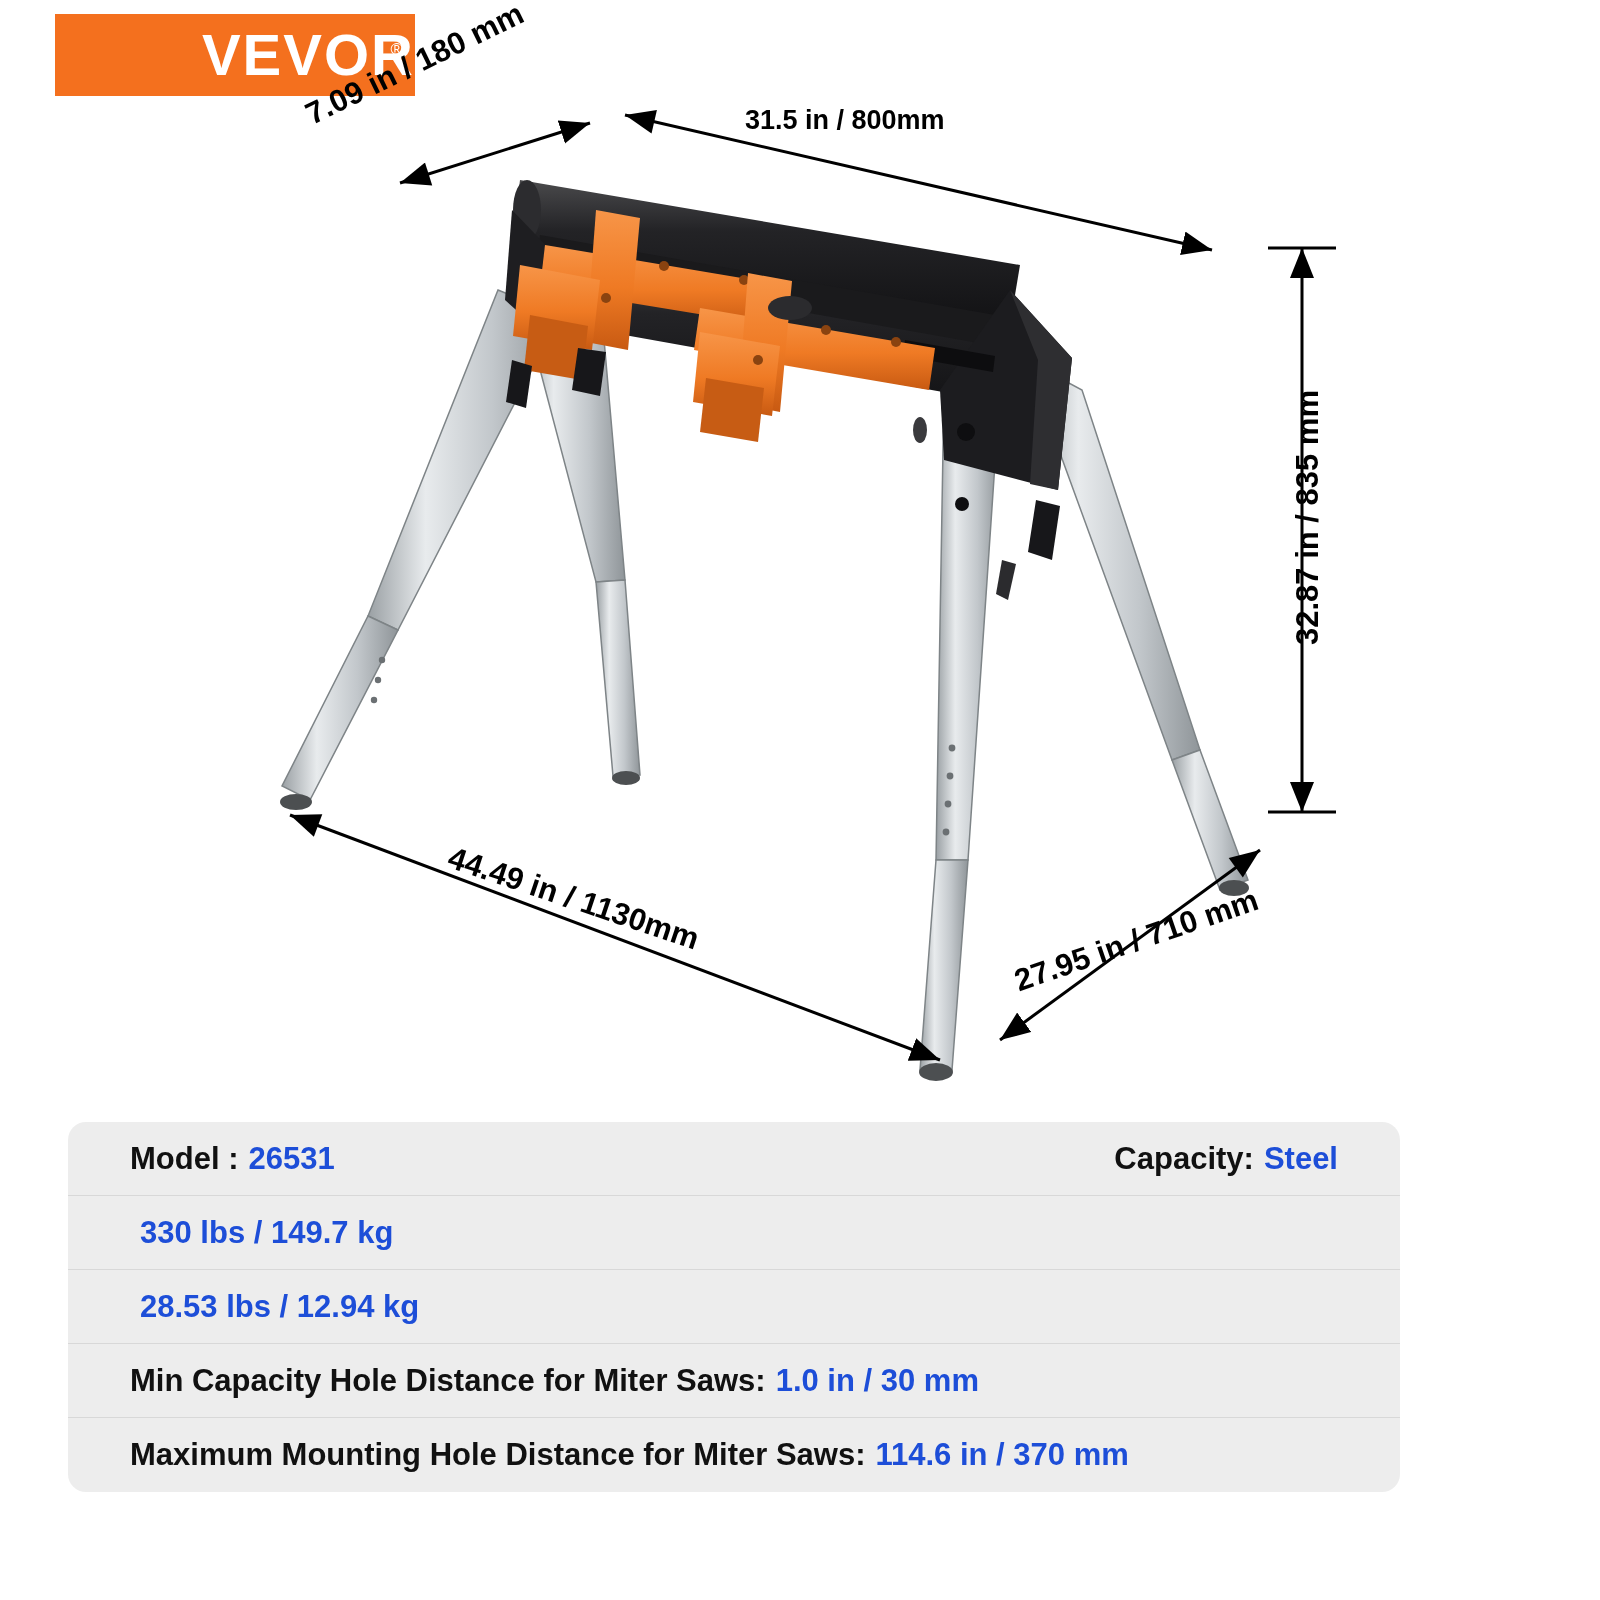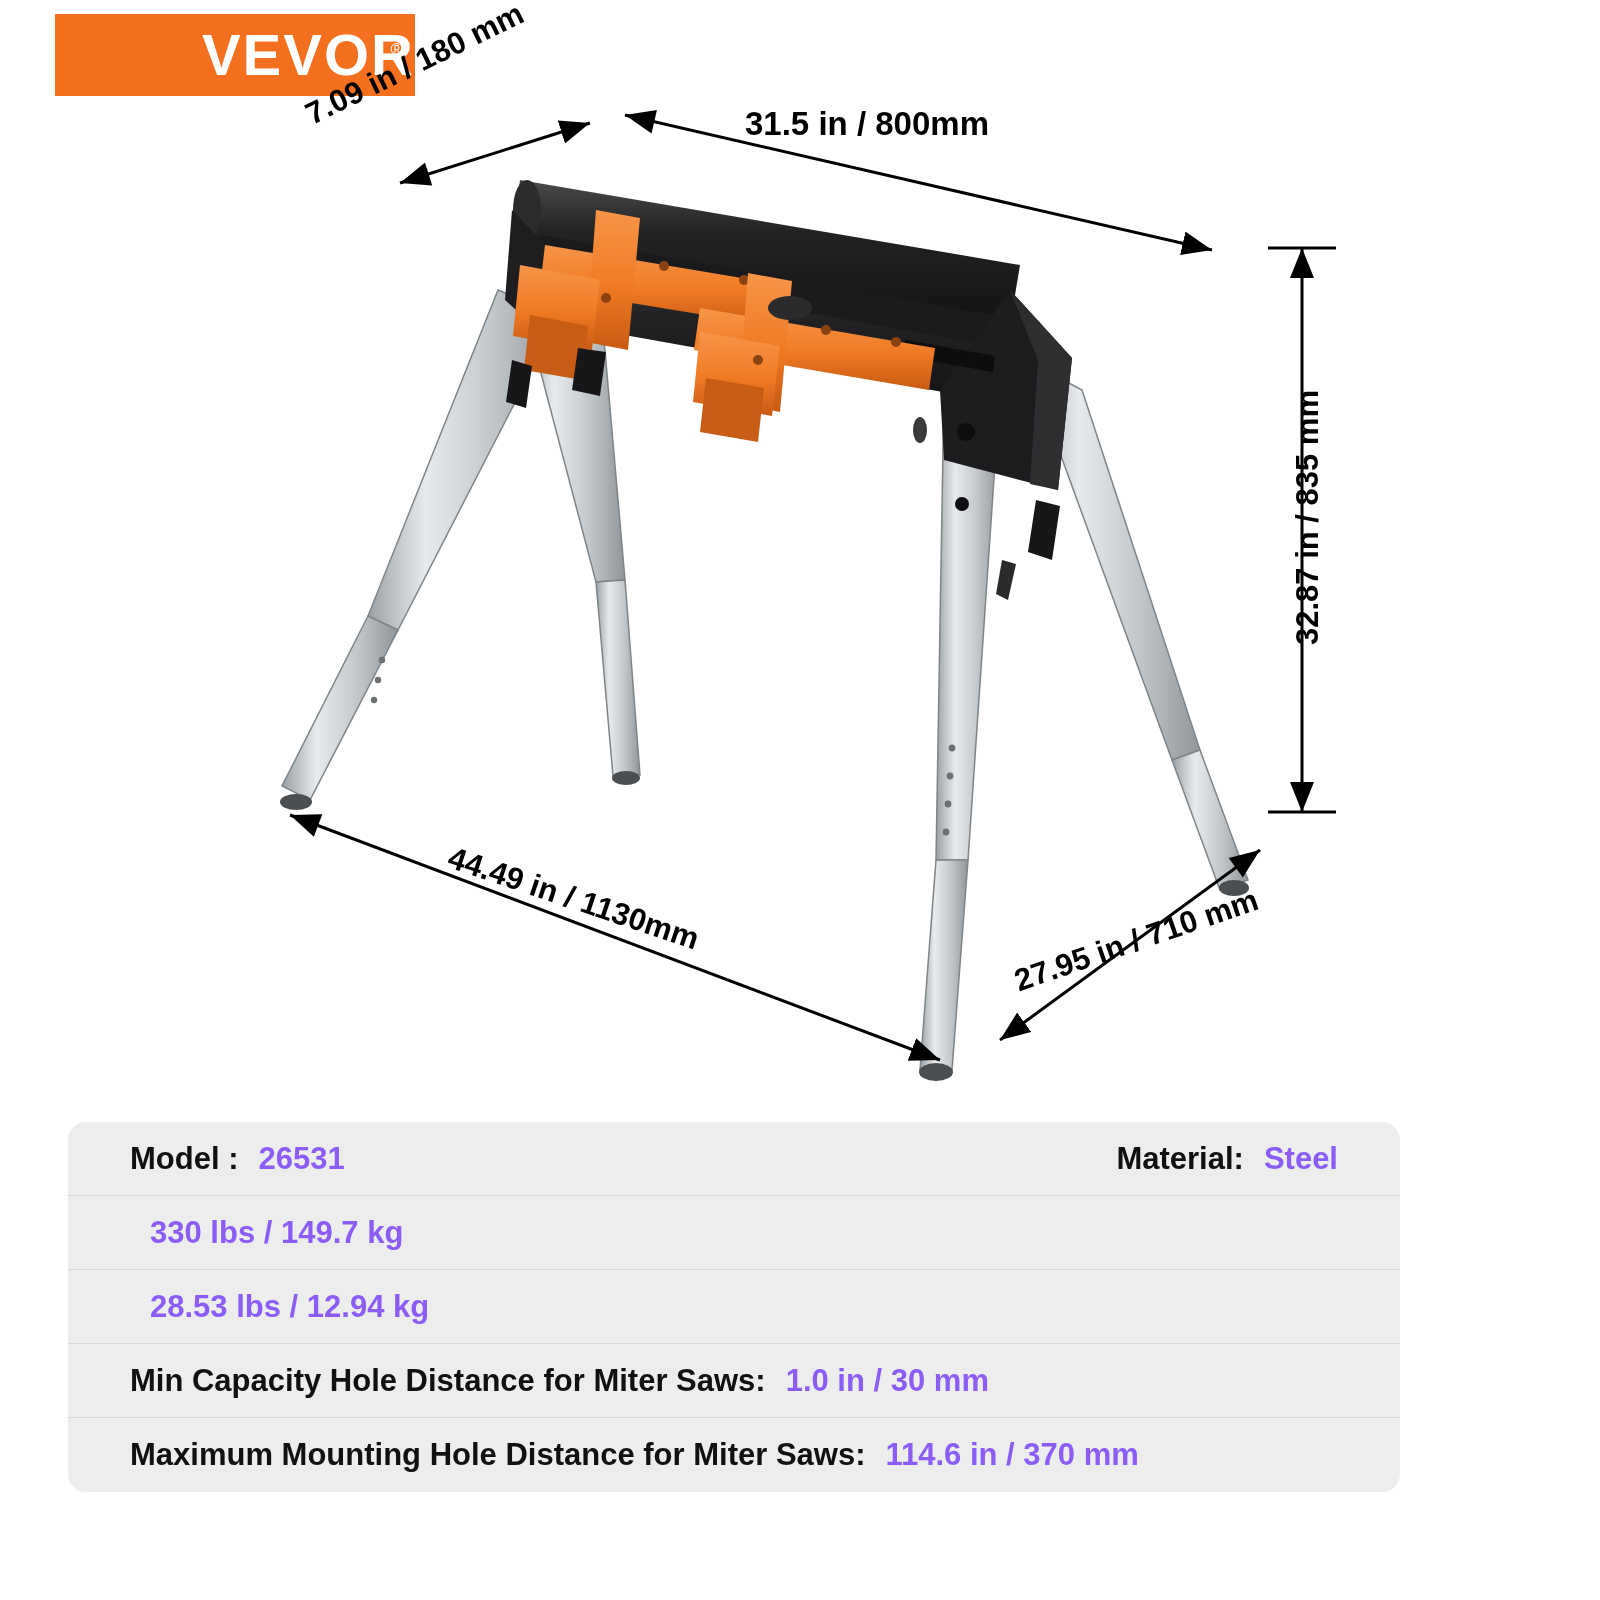--- a/index.html
+++ b/index.html
@@ -71,21 +71,21 @@
   #dim-depth-top {
     left: 300px;
     top: 100px;
     transform: rotate(-26deg);
     transform-origin: left top;
     font-size: 31px;
   }
   #dim-width {
     left: 745px;
     top: 105px;
-    font-size: 33px;
+    font-size: 27px;
   }
   #dim-height {
     left: 1290px;
     top: 390px;
     font-size: 31px;
     writing-mode: vertical-rl;
     text-orientation: mixed;
     transform: rotate(180deg);
   }
   #dim-spread {
@@ -133,22 +133,22 @@
     white-space: nowrap;
   }
   .spec-key {
     font-size: 31px;
     font-weight: bold;
     color: #111111;
   }
   .spec-val {
     font-size: 31px;
     font-weight: bold;
-    color: #8b5cf6;
-    margin-left: 20px;
+    color: #1d4ed8;
+    margin-left: 10px;
   }
 </style>
 </head>
 <body>
 
 <div id="page">
 
   <div id="logo">
     <span class="wordmark">VEVOR</span>
     <span class="reg">®</span>
@@ -281,21 +281,21 @@
   <div class="dim-label" id="dim-depth-bottom">27.95 in / 710 mm</div>
 
   <div id="spec-panel">
 
     <div class="spec-row split">
       <div class="spec-group">
         <span class="spec-key">Model :</span>
         <span class="spec-val">26531</span>
       </div>
       <div class="spec-group">
-        <span class="spec-key">Material:</span>
+        <span class="spec-key">Capacity:</span>
         <span class="spec-val">Steel</span>
       </div>
     </div>
 
     <div class="spec-row">
       <div class="spec-group">
         <span class="spec-val">330 lbs / 149.7 kg</span>
       </div>
     </div>
 

